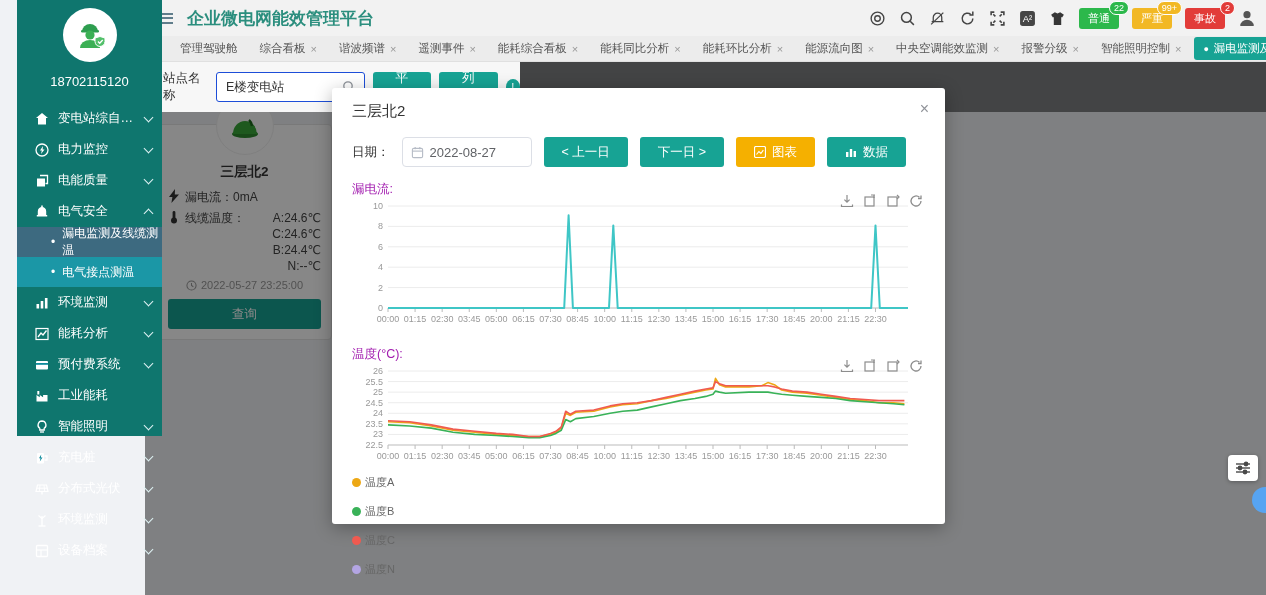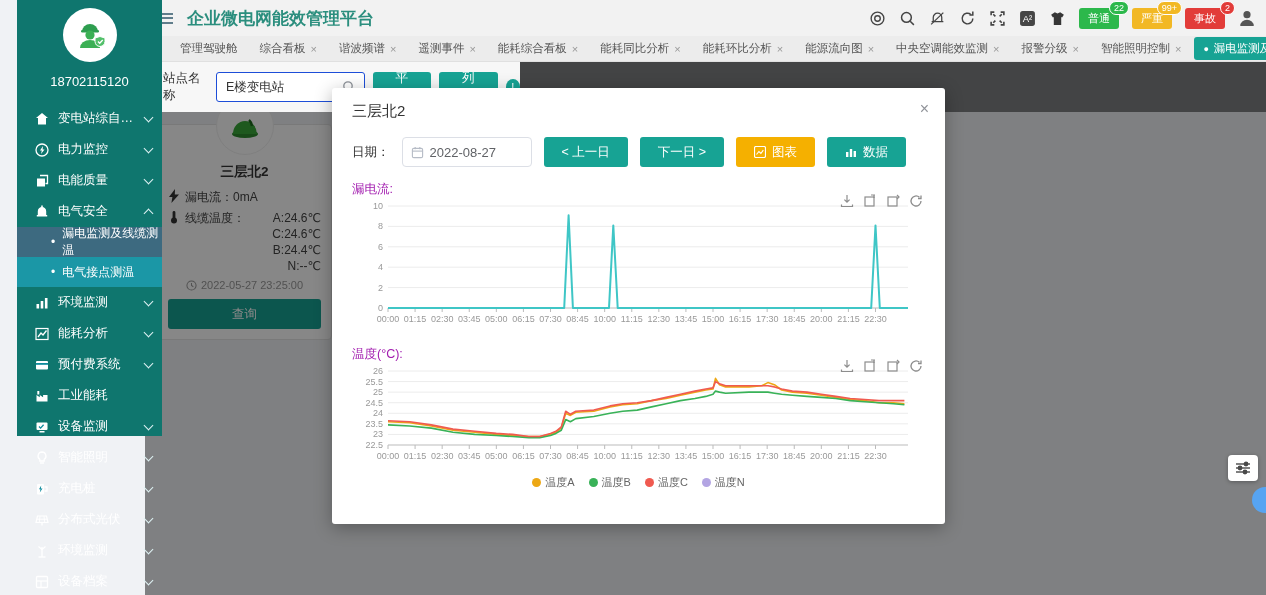--- a/index.html
+++ b/index.html
@@ -100,21 +100,21 @@
   .date-label { font-size:12.5px; color:#333; }
   .date-input { width:130px; height:30px; border:1px solid #dcdfe6; border-radius:4px;
     display:flex; align-items:center; gap:6px; padding-left:8px; }
   .date-input svg { width:13px; height:13px; }
   .date-input span { font-size:13px; color:#606266; }
   .btn.amber { background:#f5b000; }
   .section-label { font-size:12.5px; color:#a21caf; margin-top:14px; }
   .chart-block { position:relative; }
   .toolbox { position:absolute; right:2px; top:-4px; display:flex; gap:9px; z-index:2; }
   .toolbox .tbx { width:14px; height:14px; color:#8d8d8d; cursor:pointer; }
-  .legend-row { display:flex; justify-content:center; gap:14px; margin-top:6px; }
+  .legend-row { display:flex; justify-content:center; gap:14px; margin-top:6px;flex-direction:column; }
   .legend-item { display:flex; align-items:center; gap:4px; font-size:11px; color:#666; cursor:pointer; }
   .legend-item .ldot { width:9px; height:9px; border-radius:50%; }
 
   
   .float-settings { position:absolute; right:8px; top:455px; width:30px; height:26px; background:#fff;
     border-radius:4px; box-shadow:0 1px 4px rgba(0,0,0,.3); z-index:12; display:flex;
     align-items:center; justify-content:center; cursor:pointer; }
   .float-circle { position:absolute; right:-12px; top:487px; width:26px; height:26px;
     border-radius:50%; background:#57a4f2; z-index:12; cursor:pointer; }
 
@@ -203,29 +203,20 @@
             </svg></span>
           <span class="mi-label">预付费系统</span>
           <span class="chev "></span>
         </div>
         <div class="menu-item">
           <span class="mi-icon"><svg viewBox="0 0 14 14" width="14" height="14">
               <path d="M1.5 12.5 V6 l3.3 2.2 V6 l3.3 2.2 V6 H12.5 v6.5 Z" fill="#fff"></path>
               <rect x="2.3" y="2" width="2" height="3.5" fill="#fff"></rect>
             </svg></span>
           <span class="mi-label">工业能耗</span>
-        </div>
-        <div class="menu-item">
-          <span class="mi-icon"><svg viewBox="0 0 14 14" width="14" height="14">
-              <rect x="1.5" y="2.5" width="11" height="7.5" rx="1" fill="#fff"></rect>
-              <rect x="4.5" y="11" width="5" height="1.5" fill="#fff"></rect>
-              <path d="M4 6.5 l1.6 1.6 3-3.4" stroke="#0f8c9d" stroke-width="1.3" fill="none"></path>
-            </svg></span>
-          <span class="mi-label">设备监测</span>
-          <span class="chev "></span>
         </div>
         <div class="menu-item">
           <span class="mi-icon"><svg viewBox="0 0 14 14" width="14" height="14">
               <path d="M7 1 a4 4 0 0 1 2.2 7.3 V10 H4.8 V8.3 A4 4 0 0 1 7 1 Z" fill="none" stroke="#fff" stroke-width="1.3"></path>
               <line x1="5" y1="12" x2="9" y2="12" stroke="#fff" stroke-width="1.3"></line>
             </svg></span>
           <span class="mi-label">智能照明</span>
           <span class="chev "></span>
         </div>
         <div class="menu-item">

